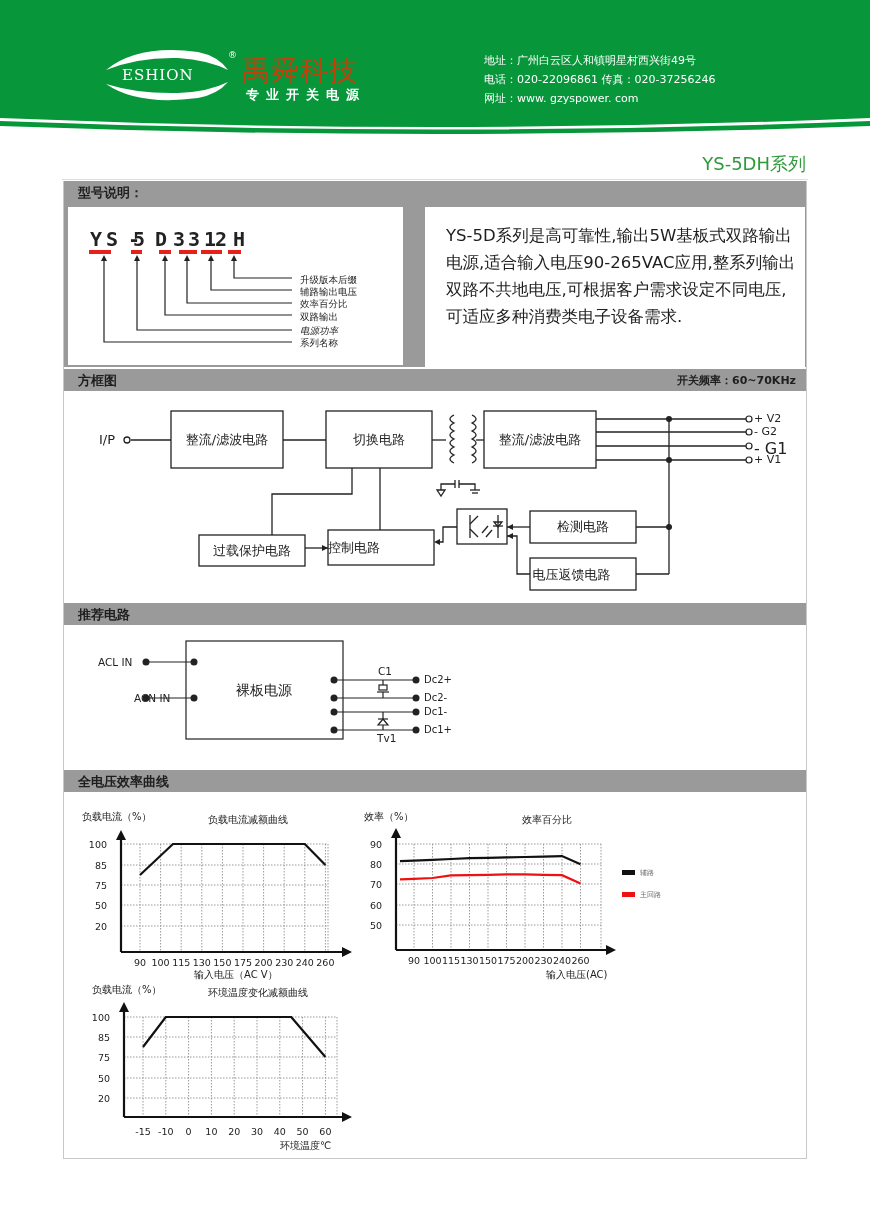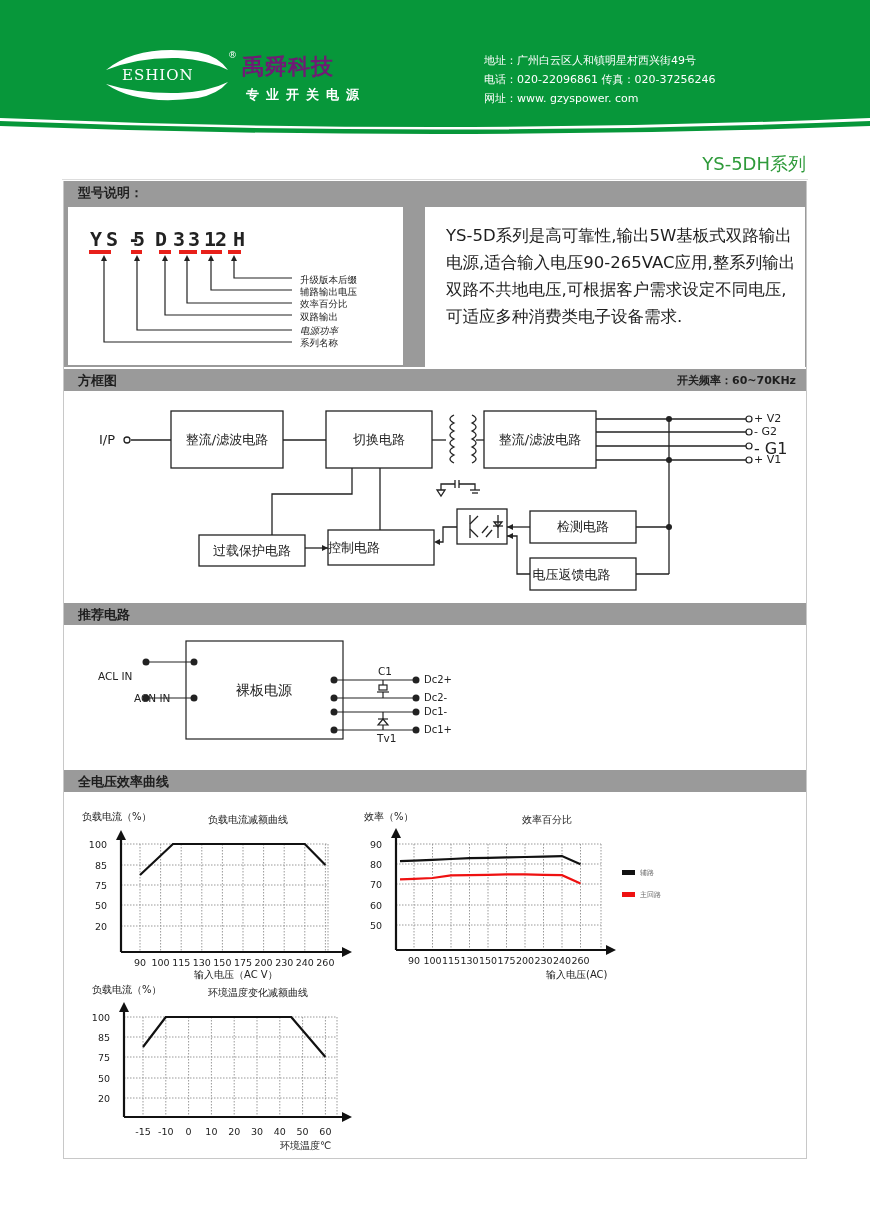--- a/index.html
+++ b/index.html
@@ -4,21 +4,21 @@
 <style>
   * { box-sizing: border-box; margin: 0; padding: 0; }
   body { width: 870px; height: 1229px; background: #ffffff; font-family: "DejaVu Sans", "Liberation Sans", sans-serif; color: #222; position: relative; overflow: hidden; }
 
   
   .header { position: absolute; left: 0; top: 0; width: 870px; height: 140px; }
   .header svg.bg { position: absolute; left: 0; top: 0; }
   .logo { position: absolute; left: 98px; top: 48px; width: 140px; height: 54px; }
   .logo-text { position: absolute; left: 122px; top: 66px; color: #fff; font-family: "DejaVu Serif", "Liberation Serif", serif; font-size: 15px; letter-spacing: 1px; }
   .reg { position: absolute; left: 228px; top: 50px; color: #fff; font-size: 9px; }
-  .brand-cn { position: absolute; left: 242px; top: 52px; color: #701a75; font-size: 22px; font-weight: bold; letter-spacing: 1px; }
+  .brand-cn { position: absolute; left: 242px; top: 52px; color: #c2410c; font-size: 28px; font-weight: normal; letter-spacing: 1px; }
   .brand-sub { position: absolute; left: 246px; top: 86px; color: #fff; font-size: 13px; font-weight: bold; letter-spacing: 7px; }
   .contact { position: absolute; left: 484px; top: 51px; color: #fff; font-size: 11px; font-weight: normal; line-height: 19px; }
 
   .series-title { position: absolute; right: 64px; top: 152px; color: #2e9a3a; font-size: 18px; }
   .title-rule { position: absolute; left: 62px; top: 179px; width: 746px; height: 1px; background: #ddd; }
 
   
   .frame { position: absolute; left: 63px; top: 181px; width: 744px; height: 978px; border: 1px solid #c8c8c8; background: #fff; }
 
   .sec-bar { position: absolute; left: 64px; width: 742px; height: 22px; background: #9a9a9a; }
@@ -233,21 +233,21 @@
     <circle cx="334" cy="680" r="3.5"></circle>
     <circle cx="334" cy="698" r="3.5"></circle>
     <circle cx="334" cy="712" r="3.5"></circle>
     <circle cx="334" cy="730" r="3.5"></circle>
     <circle cx="416" cy="680" r="3.5"></circle>
     <circle cx="416" cy="698" r="3.5"></circle>
     <circle cx="416" cy="712" r="3.5"></circle>
     <circle cx="416" cy="730" r="3.5"></circle>
   </g>
 </svg>
-<div style="position:absolute;left:98px;top:656px;font-size:10.5px;margin-top:14px;">ACL IN</div>
+<div style="position:absolute;left:98px;top:656px;font-size:10.5px;">ACL IN</div>
 <div style="position:absolute;left:98px;top:692px;font-size:10.5px;margin-left:36px;">ACN IN</div>
 <div style="position:absolute;left:236px;top:682px;font-size:14px;">裸板电源</div>
 <div style="position:absolute;left:378px;top:665px;font-size:10.5px;">C1</div>
 <div style="position:absolute;left:377px;top:732px;font-size:10.5px;">Tv1</div>
 <div style="position:absolute;left:424px;top:674px;font-size:10px;">Dc2+</div>
 <div style="position:absolute;left:424px;top:692px;font-size:10px;">Dc2-</div>
 <div style="position:absolute;left:424px;top:706px;font-size:10px;">Dc1-</div>
 <div style="position:absolute;left:424px;top:724px;font-size:10px;">Dc1+</div>
 
 <div class="sec-bar" style="top:770px;">

